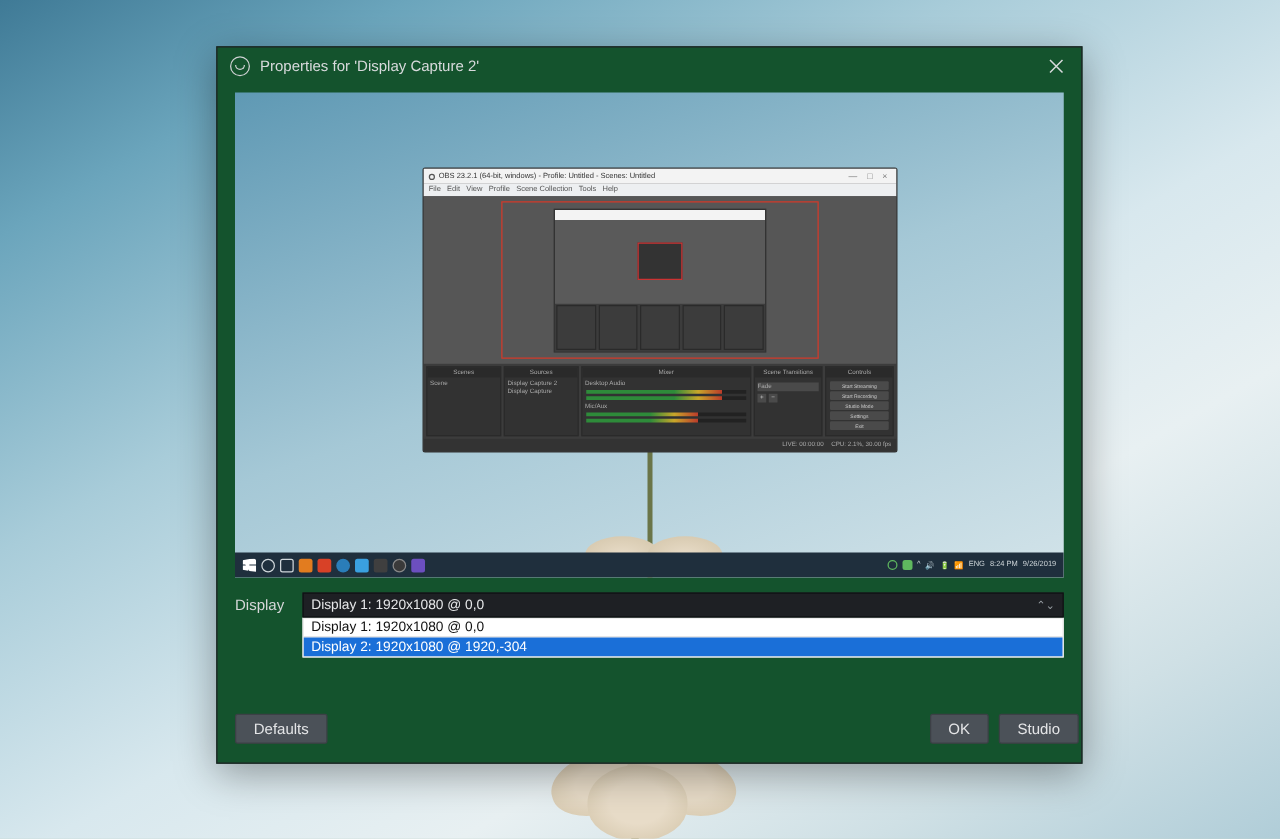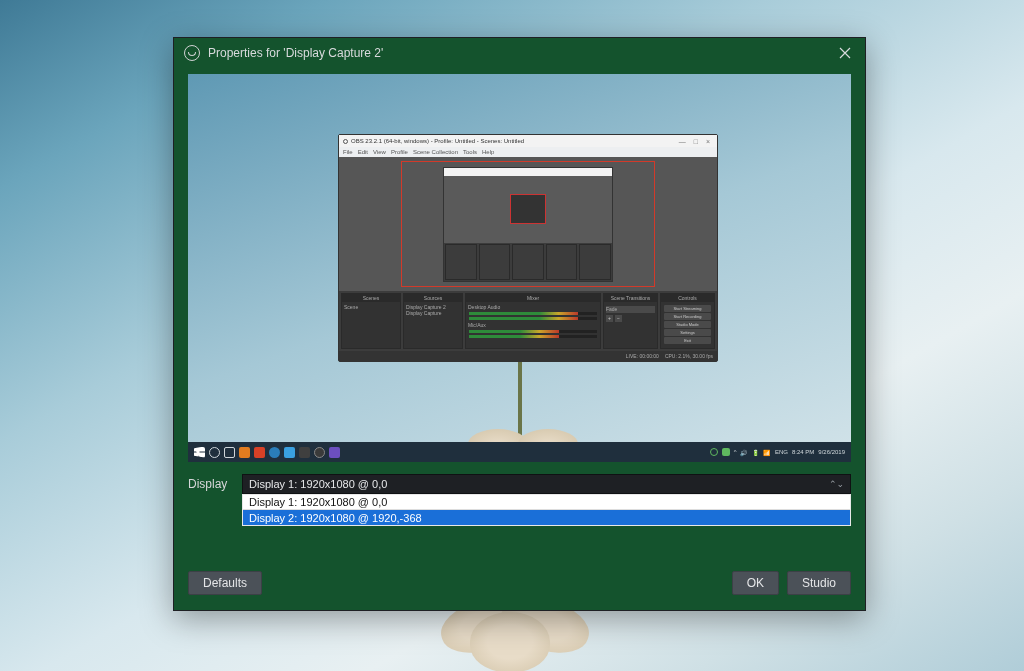--- a/index.html
+++ b/index.html
@@ -98,21 +98,21 @@
 .caret{position:absolute;right:6px;top:50%;transform:translateY(-50%);color:#9aa0a6;font-size:9px;}
 .dropdown{
   margin-left:54px; border:1px solid #e8e8e8; background:#fff;
 }
 .opt{ height:15px; font-size:11px; padding:0 6px; display:flex; align-items:center; color:#111; cursor:pointer;}
 .opt:first-child{border-bottom:1px solid #ddd;}
 .opt.hl{ background:#1a6fd8; color:#fff; }
 
 .footer{
   margin-top:auto; height:44px; display:flex; align-items:center;
-  padding:0 14px 10px 14px; gap:8px;
+  padding:0 2px 10px 14px; gap:8px;
 }
 .btn{
   height:24px; padding:0 14px; background:#4b5158; border:1px solid #3c4046;
   color:#e4e5e7; font-size:12px; display:flex; align-items:center; justify-content:center;
   cursor:pointer; border-radius:2px;
 }
 .spacer{flex:1;}
 </style>
 </head>
 <body>
@@ -252,21 +252,21 @@
   <div class="form-area">
     <div class="form-row">
       <div class="form-label">Display</div>
       <div class="select">
         <span>Display 1: 1920x1080 @ 0,0</span>
         <span class="caret">⌃⌄</span>
       </div>
     </div>
     <div class="dropdown">
       <div class="opt">Display 1: 1920x1080 @ 0,0</div>
-      <div class="opt hl">Display 2: 1920x1080 @ 1920,-368</div>
+      <div class="opt hl">Display 2: 1920x1080 @ 1920,-304</div>
     </div>
   </div>
 
   <div class="footer">
     <div class="btn">Defaults</div>
     <div class="spacer"></div>
     <div class="btn">OK</div>
     <div class="btn">Studio</div>
   </div>
 

